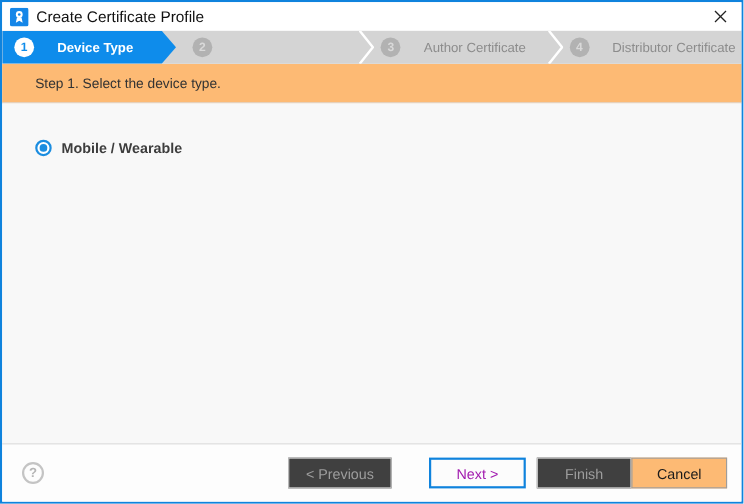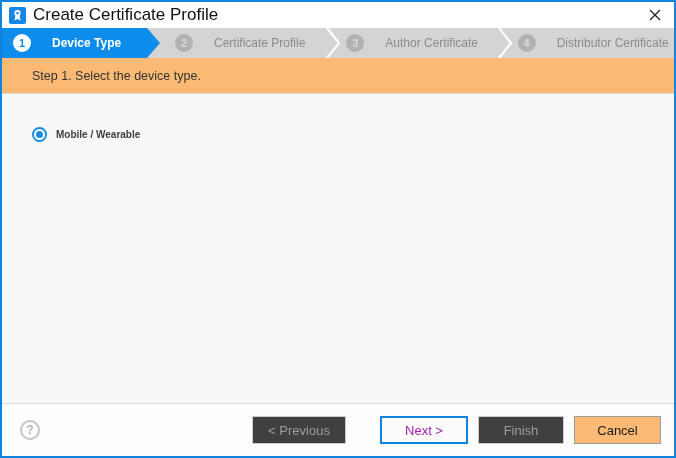--- a/index.html
+++ b/index.html
@@ -14,21 +14,21 @@
   }
 
   
   .titlebar {
     height: 26px; flex: 0 0 26px;
     background: #ffffff;
     display: flex; align-items: center;
     padding-left: 7px;
   }
   .app-icon { width: 17px; height: 17px; margin-right: 7px; display: inline-flex; }
-  .title { font-size: 17px; color: #111111; }
+  .title { font-size: 14px; color: #111111; }
   .close-btn {
     margin-left: auto; width: 38px; height: 26px;
     display: flex; align-items: center; justify-content: center;
     cursor: default;
   }
 
   
   .stepbar {
     height: 30px; flex: 0 0 30px;
     background: #d4d4d4;
@@ -74,21 +74,21 @@
   .radio-row-1 { margin-top: 33px; }
   .radio-row-2 { margin-top: 100px; }
   .radio-outer {
     width: 15px; height: 15px; border-radius: 50%;
     display: inline-flex; align-items: center; justify-content: center;
     background: transparent;
   }
   .radio-selected { border: 2px solid #1b8de0; background: #ffffff; }
   .radio-selected .radio-dot { width: 7px; height: 7px; border-radius: 50%; background: #1b8de0; }
   .radio-unselected { border: 1px solid #8f8f8f; }
-  .radio-label { margin-left: 9px; font-size: 10px; font-weight: bold; color: #3d3d3d; }
+  .radio-label { margin-left: 9px; font-size: 13px; font-weight: bold; color: #3d3d3d; }
 
   
   .footer {
     flex: 0 0 53px;
     border-top: 1px solid #d9d9d9;
     background: #fdfdfd;
     display: flex; align-items: center;
     padding: 0 13px 0 18px;
   }
   .help-circle {
@@ -104,21 +104,21 @@
     cursor: default;
   }
   .btn-disabled {
     background: #404040; color: #9d9d9d; border: 1px solid #cccccc;
   }
   .btn-prev { width: 94px; margin-right: 2px; }
   .btn-next {
     width: 88px; background: #fcfcfc; color: #a21caf;
     border: 2px solid #0f83dd; margin-right: 10px; margin-left: 32px;
   }
-  .btn-finish { width: 86px; margin-right: 10px; }
+  .btn-finish { width: 86px; }
   .btn-cancel {
     width: 87px; background: #fdba74; color: #1a1a1a; border: 1px solid #9d9d9d;
   }
 </style>
 </head>
 <body>
 
 <div class="window">
 
   <div class="titlebar">
@@ -139,21 +139,20 @@
     </span>
   </div>
 
   <div class="stepbar">
     <div class="step step-active">
       <span class="step-circle circle-active">1</span>
       <span class="step-label label-active">Device Type</span>
     </div>
     <div class="step step-rest">
       <span class="step-circle circle-gray">2</span>
-      <span class="step-label label-gray">Certificate Profile</span>
     </div>
     <div class="step step-rest">
       <svg class="chev" width="14" height="30" viewBox="0 0 14 30">
         <polyline points="1,0 13,15 1,30" stroke="#ffffff" stroke-width="2.2" fill="none"></polyline>
       </svg>
       <span class="step-circle circle-gray">3</span>
       <span class="step-label label-gray">Author Certificate</span>
     </div>
     <div class="step step-rest">
       <svg class="chev" width="14" height="30" viewBox="0 0 14 30">

